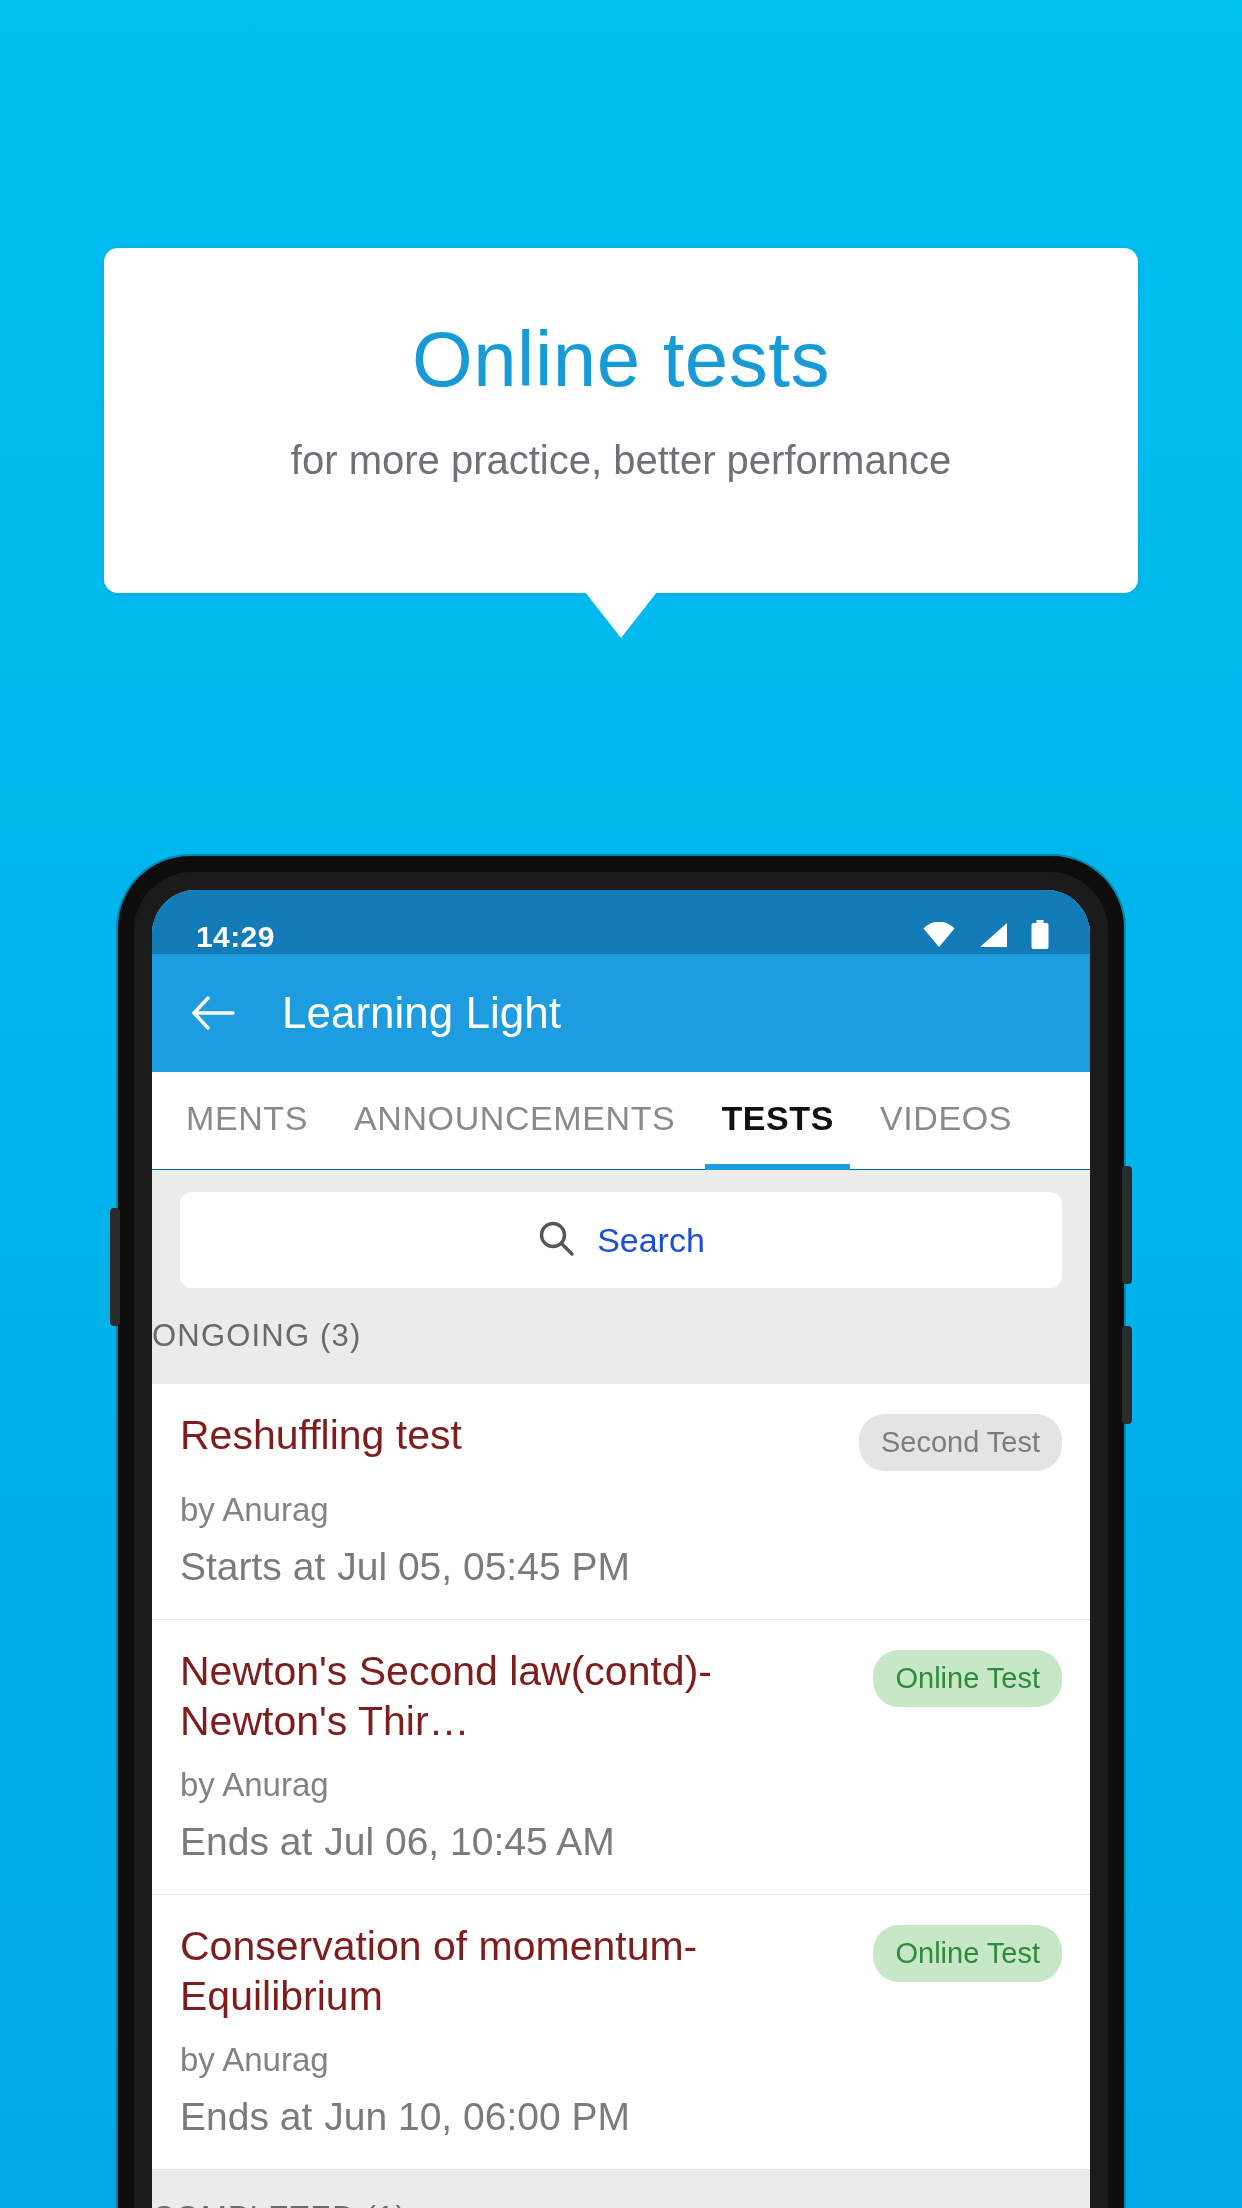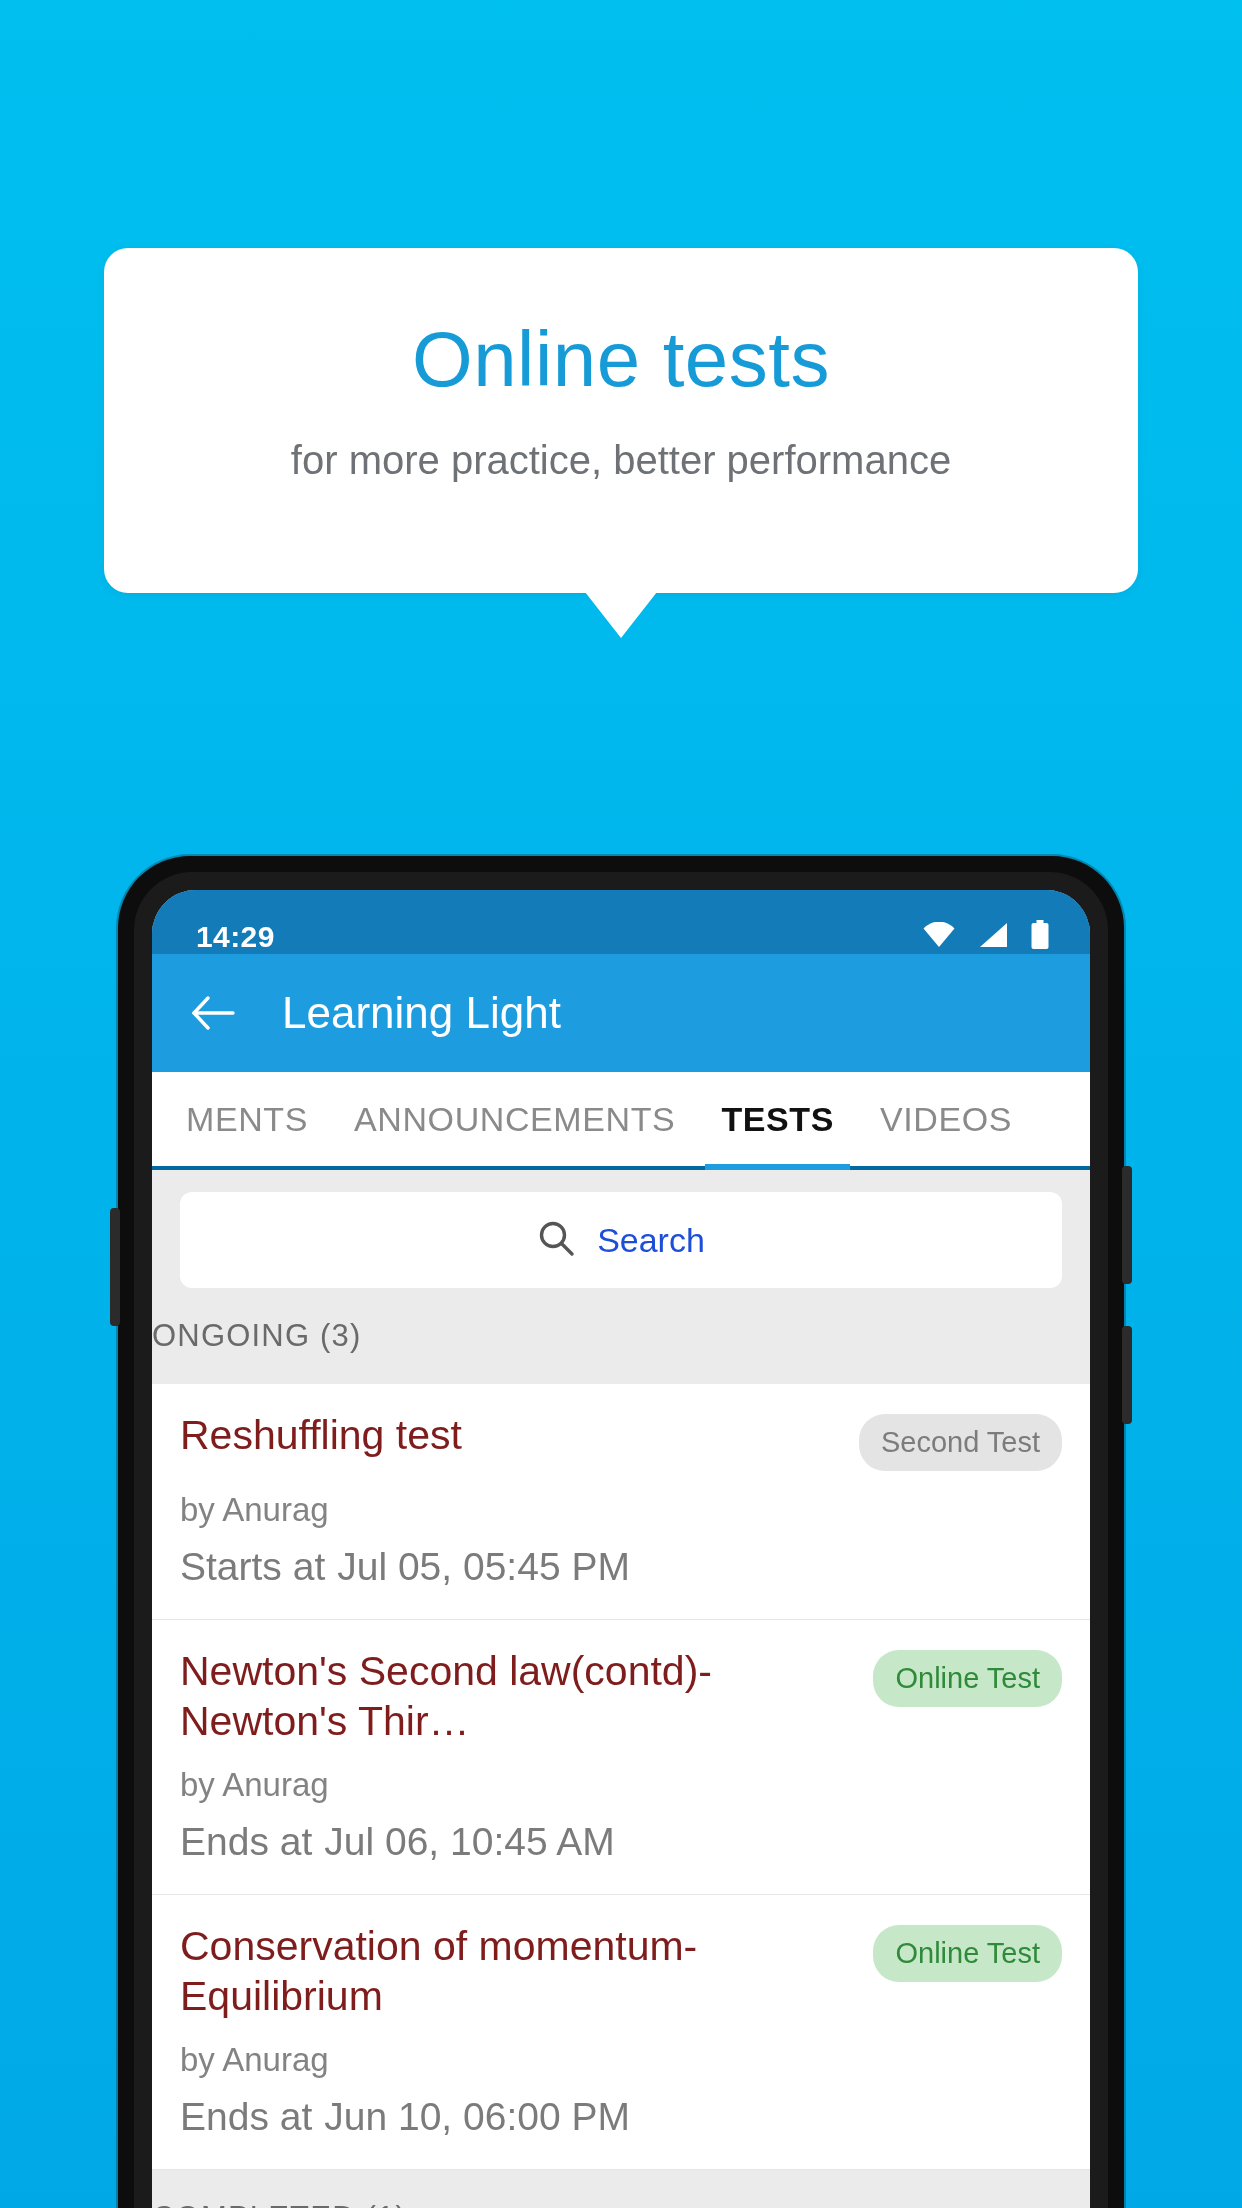--- a/index.html
+++ b/index.html
@@ -11,21 +11,21 @@
     overflow:hidden;
     position:relative;
   }
 
   
   #bubble {
     position:absolute;
     left:104px; top:248px;
     width:1034px; height:345px;
     background:#ffffff;
-    border-radius:24px;
+    border-radius:14px;
     box-shadow:0 2px 10px rgba(0,0,0,0.06);
   }
   #bubble-tail {
     position:absolute;
     left:50%; top:592px;
     transform:translateX(-50%);
     width:0; height:0;
     border-left:36px solid transparent;
     border-right:36px solid transparent;
     border-top:46px solid #ffffff;
@@ -159,23 +159,23 @@
     color:#ffffff;
     font-size:44px;
     font-weight:400;
   }
 
   
   #tabs{
     position:absolute;
     left:0; right:0; top:182px; height:98px;
     background:#ffffff;
-    display:flex; align-items:flex-start;
+    display:flex; align-items:center;
     z-index:4;
-    border-bottom:4px solid #0369a1;
+    border-bottom:1px solid #0369a1;
   }
   .tab{
     font-size:34px;
     color:#8a8a8a;
     letter-spacing:0.6px;
     padding:0 0 4px 0;
     position:relative;
     height:98px;
     display:flex; align-items:center;
     white-space:nowrap;

